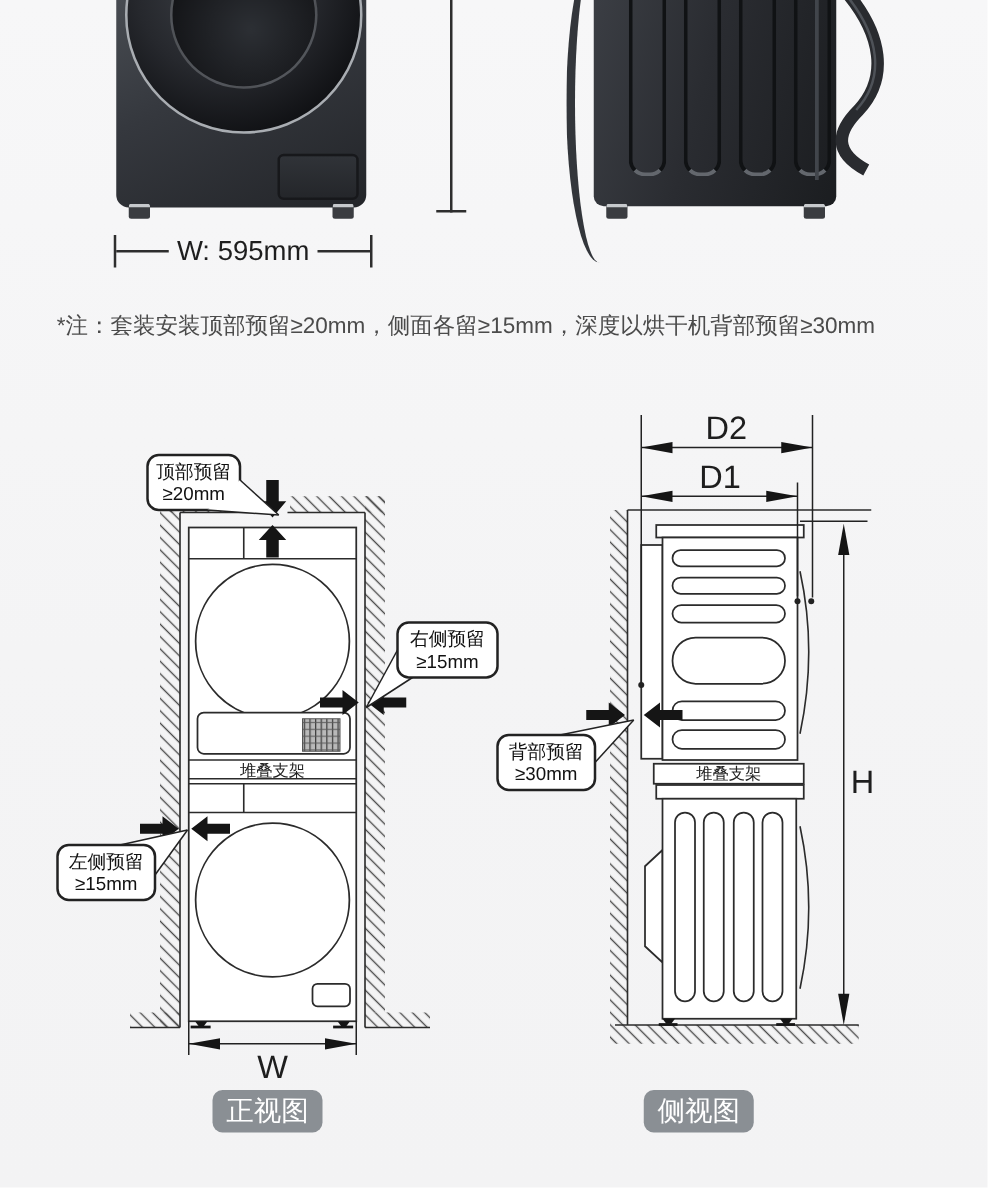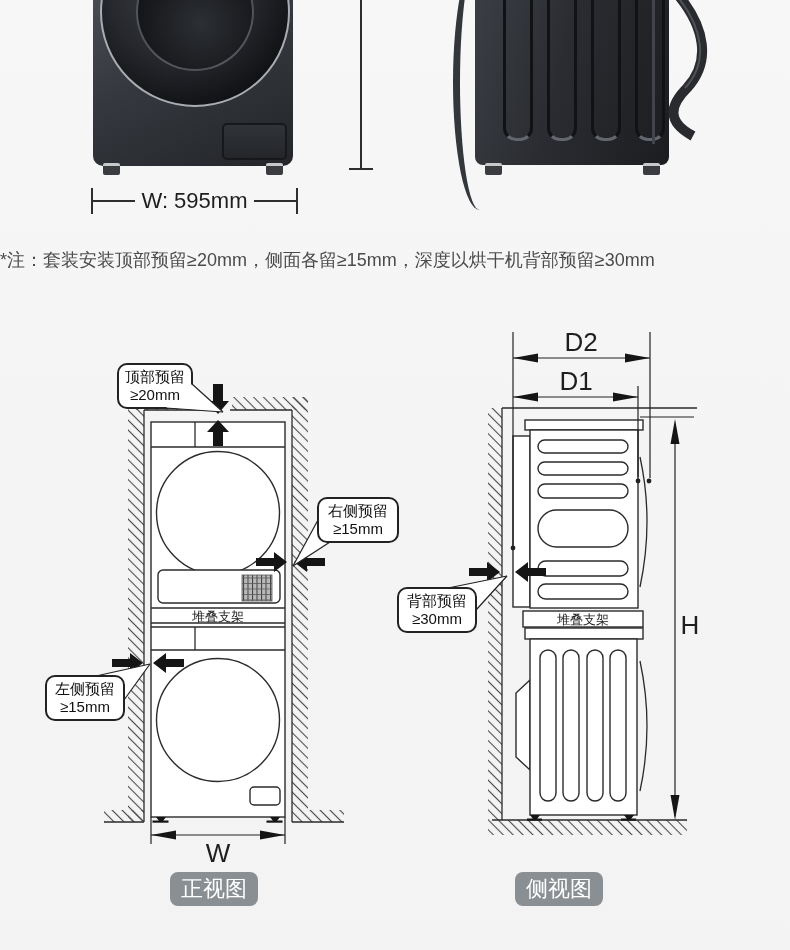--- a/index.html
+++ b/index.html
@@ -39,21 +39,21 @@
   .ps-frame{position:absolute;right:14px;top:0;width:3px;height:152px;background:#41454b;}
   .ps-hose{position:absolute;left:198px;top:0;width:64px;height:152px;}
   .ps-foot-l{left:32px;} .ps-foot-r{left:190px;}
 
   .w-dim{position:absolute;left:91px;top:187px;width:207px;height:28px;
          display:flex;align-items:center;}
   .w-dim .tick{width:2px;height:26px;background:#2e2e2e;}
   .w-dim .seg{flex:1;height:2.4px;background:#2e2e2e;}
   .w-dim .txt{margin:0 7px;font-size:22px;color:#1e1e1e;white-space:nowrap;}
 
-  .note{position:absolute;left:0;top:248px;width:700px;text-align:left;
+  .note{position:absolute;left:0;top:248px;width:700px;text-align:right;
         font-size:18px;color:#4b4b4b;}
 
   
   .diagrams{position:absolute;left:0;top:300px;}
   .ln{stroke:#2b2b2b;stroke-width:1.3;fill:none;}
   .fw{fill:#ffffff;stroke:#2b2b2b;stroke-width:1.4;}
   .fwn{fill:#ffffff;stroke:none;}
   .blk{fill:#151515;stroke:none;}
   .dim{stroke:#222;stroke-width:1.2;fill:none;}
   .dot{fill:#222;stroke:none;}

